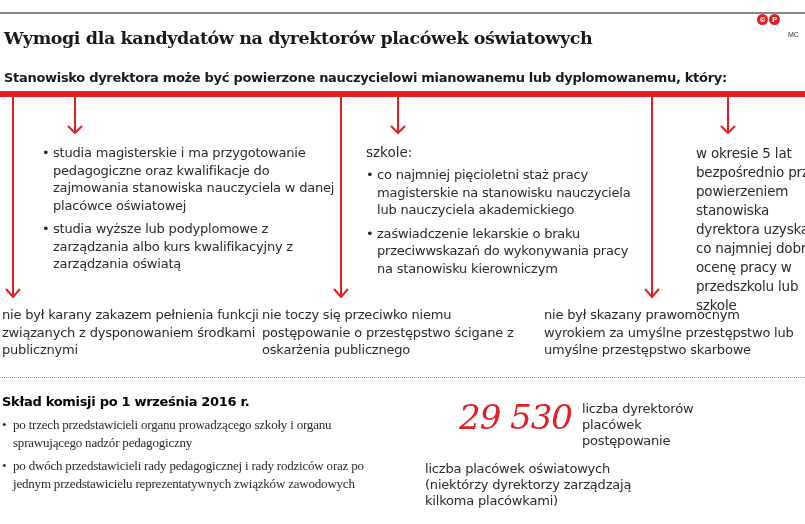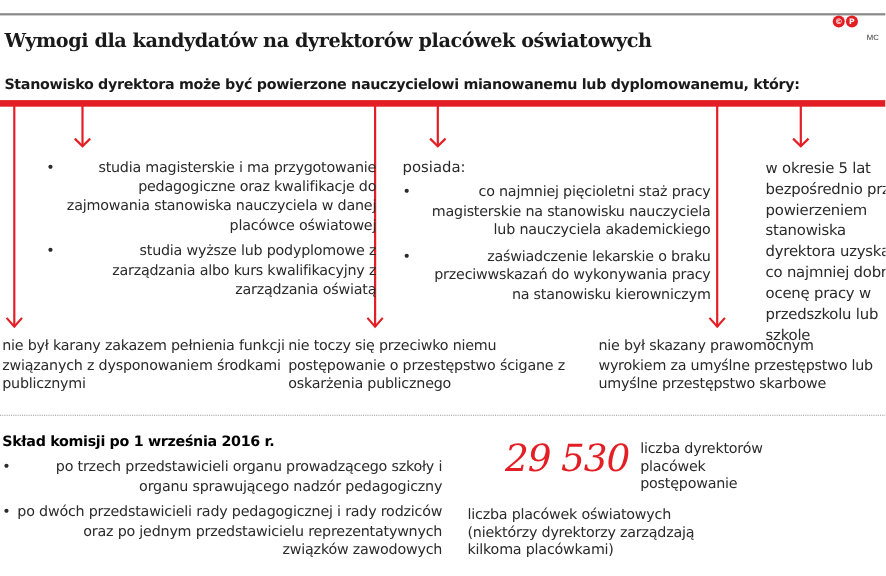--- a/index.html
+++ b/index.html
@@ -11,32 +11,32 @@
   .logo span { width: 11px; height: 11px; border-radius: 50%; background: #e31e24; color: #fff;
                font-size: 7px; font-weight: bold; display: flex; align-items: center; justify-content: center; }
   .credit { left: 788px; top: 12px; font-size: 7px; color: #333; font-family: Liberation Sans, sans-serif; margin-top: 19px; }
   .title { left: 4px; top: 28px; font-family: "DejaVu Serif", serif; font-weight: bold; font-size: 17.5px; color: #1a1a1a; letter-spacing: -0.4px; }
   .subtitle { left: 4px; top: 70px; font-family: "DejaVu Sans", sans-serif; font-weight: bold; font-size: 13px; color: #1a1a1a; letter-spacing: -0.3px; }
   .redbar { left: 0; top: 91px; width: 805px; height: 6px; background: #e31e24; }
   svg.lines { position: absolute; left: 0; top: 0; }
   .txt { font-size: 13px; line-height: 17.5px; color: #2a2a2a; letter-spacing: -0.2px; }
   .col-head { font-size: 13.5px; color: #2a2a2a; margin-bottom: 6px; }
   ul.blist { list-style: none; }
-  ul.blist li { position: relative; padding-left: 11px; margin-bottom: 6px; font-size: 13px; line-height: 17.5px; color: #2a2a2a; letter-spacing: -0.2px; text-align: right; }
+  ul.blist li { position: relative; padding-left: 11px; margin-bottom: 6px; font-size: 13px; line-height: 17.5px; color: #2a2a2a; letter-spacing: -0.2px; }
   ul.blist li::before { content: "•"; position: absolute; left: 0; top: 0; }
   .col1 { left: 42px; top: 144px; width: 300px; }
   .col2 { left: 366px; top: 144px; width: 280px; }
   .col3 { left: 672px; top: 144px; width: 130px; font-size: 13.5px; line-height: 19px; margin-left: 24px; }
   .bottom1 { left: 2px; top: 306px; width: 260px; }
   .bottom2 { left: 262px; top: 306px; width: 260px; }
   .bottom3 { left: 544px; top: 306px; width: 260px; }
   .sep { left: 0; top: 377px; width: 805px; height: 0; border-top: 1px dotted #999; }
   .sec-title { left: 2px; top: 394px; font-weight: bold; font-size: 13px; color: #000000; letter-spacing: -0.3px; }
   .sec-list { left: 2px; top: 416px; width: 400px; }
-  .sec-list li { margin-bottom: 4px; padding-left: 10px; }
+  .sec-list li { margin-bottom: 4px; padding-left: 10px; font-family: Liberation Serif, serif; }
   .stat { display: flex; align-items: flex-start; }
   .stat-num { font-family: "DejaVu Serif", serif; font-style: italic; color: #e31e24; font-size: 34px; line-height: 38px; letter-spacing: -1px; width: 147px; text-align: right; margin-right: 10px; }
   .stat-label { font-size: 13px; line-height: 16px; color: #2a2a2a; padding-top: 3px; letter-spacing: -0.2px; }
   .stat1 { left: 425px; top: 398px; }
   .stat2 { left: 425px; top: 458px; }
 </style>
 </head>
 <body>
 
 <div class="abs topline"></div>
@@ -70,21 +70,21 @@
 </svg>
 
 <div class="abs col1">
   <ul class="blist">
     <li>studia magisterskie i ma przygotowanie pedagogiczne oraz kwalifikacje do zajmowania stanowiska nauczyciela w danej placówce oświatowej</li>
     <li>studia wyższe lub podyplomowe z zarządzania albo kurs kwalifikacyjny z zarządzania oświatą</li>
   </ul>
 </div>
 
 <div class="abs col2">
-  <div class="col-head">posiada:</div>
+  <div class="col-head">szkole:</div>
   <ul class="blist">
     <li>co najmniej pięcioletni staż pracy magisterskie na stanowisku nauczyciela lub nauczyciela akademickiego</li>
     <li>zaświadczenie lekarskie o braku przeciwwskazań do wykonywania pracy na stanowisku kierowniczym</li>
   </ul>
 </div>
 
 <div class="abs col3 txt" style="font-size:13.5px;line-height:19px;">w okresie 5 lat bezpośrednio przed powierzeniem stanowiska dyrektora uzyskał co najmniej dobrą ocenę pracy w przedszkolu lub szkole</div>
 
 <div class="abs bottom1 txt">nie był karany zakazem pełnienia funkcji związanych z dysponowaniem środkami publicznymi</div>
 <div class="abs bottom2 txt">nie toczy się przeciwko niemu postępowanie o przestępstwo ścigane z oskarżenia publicznego</div>

